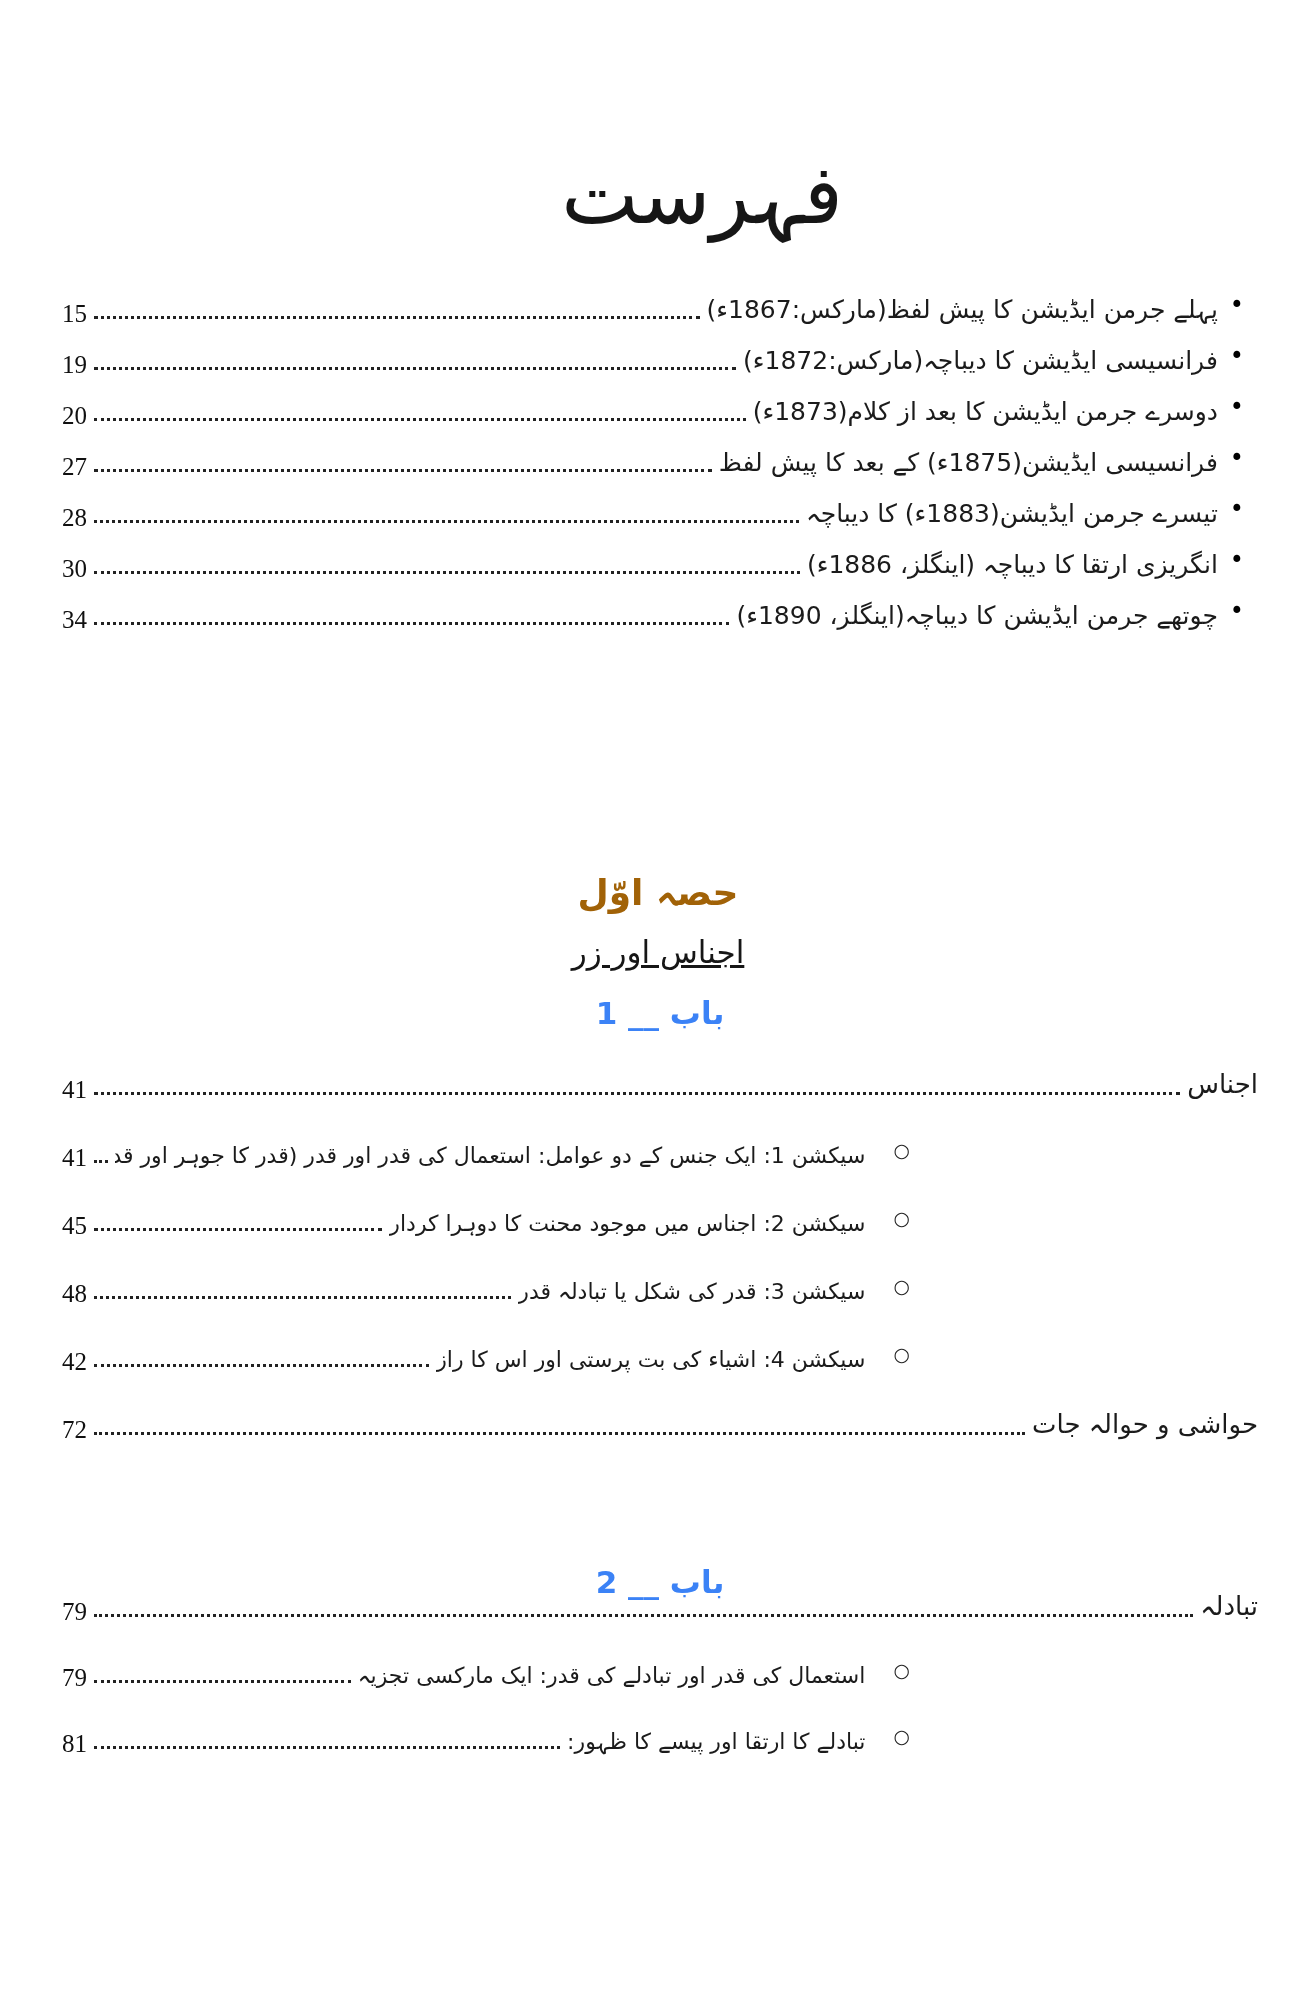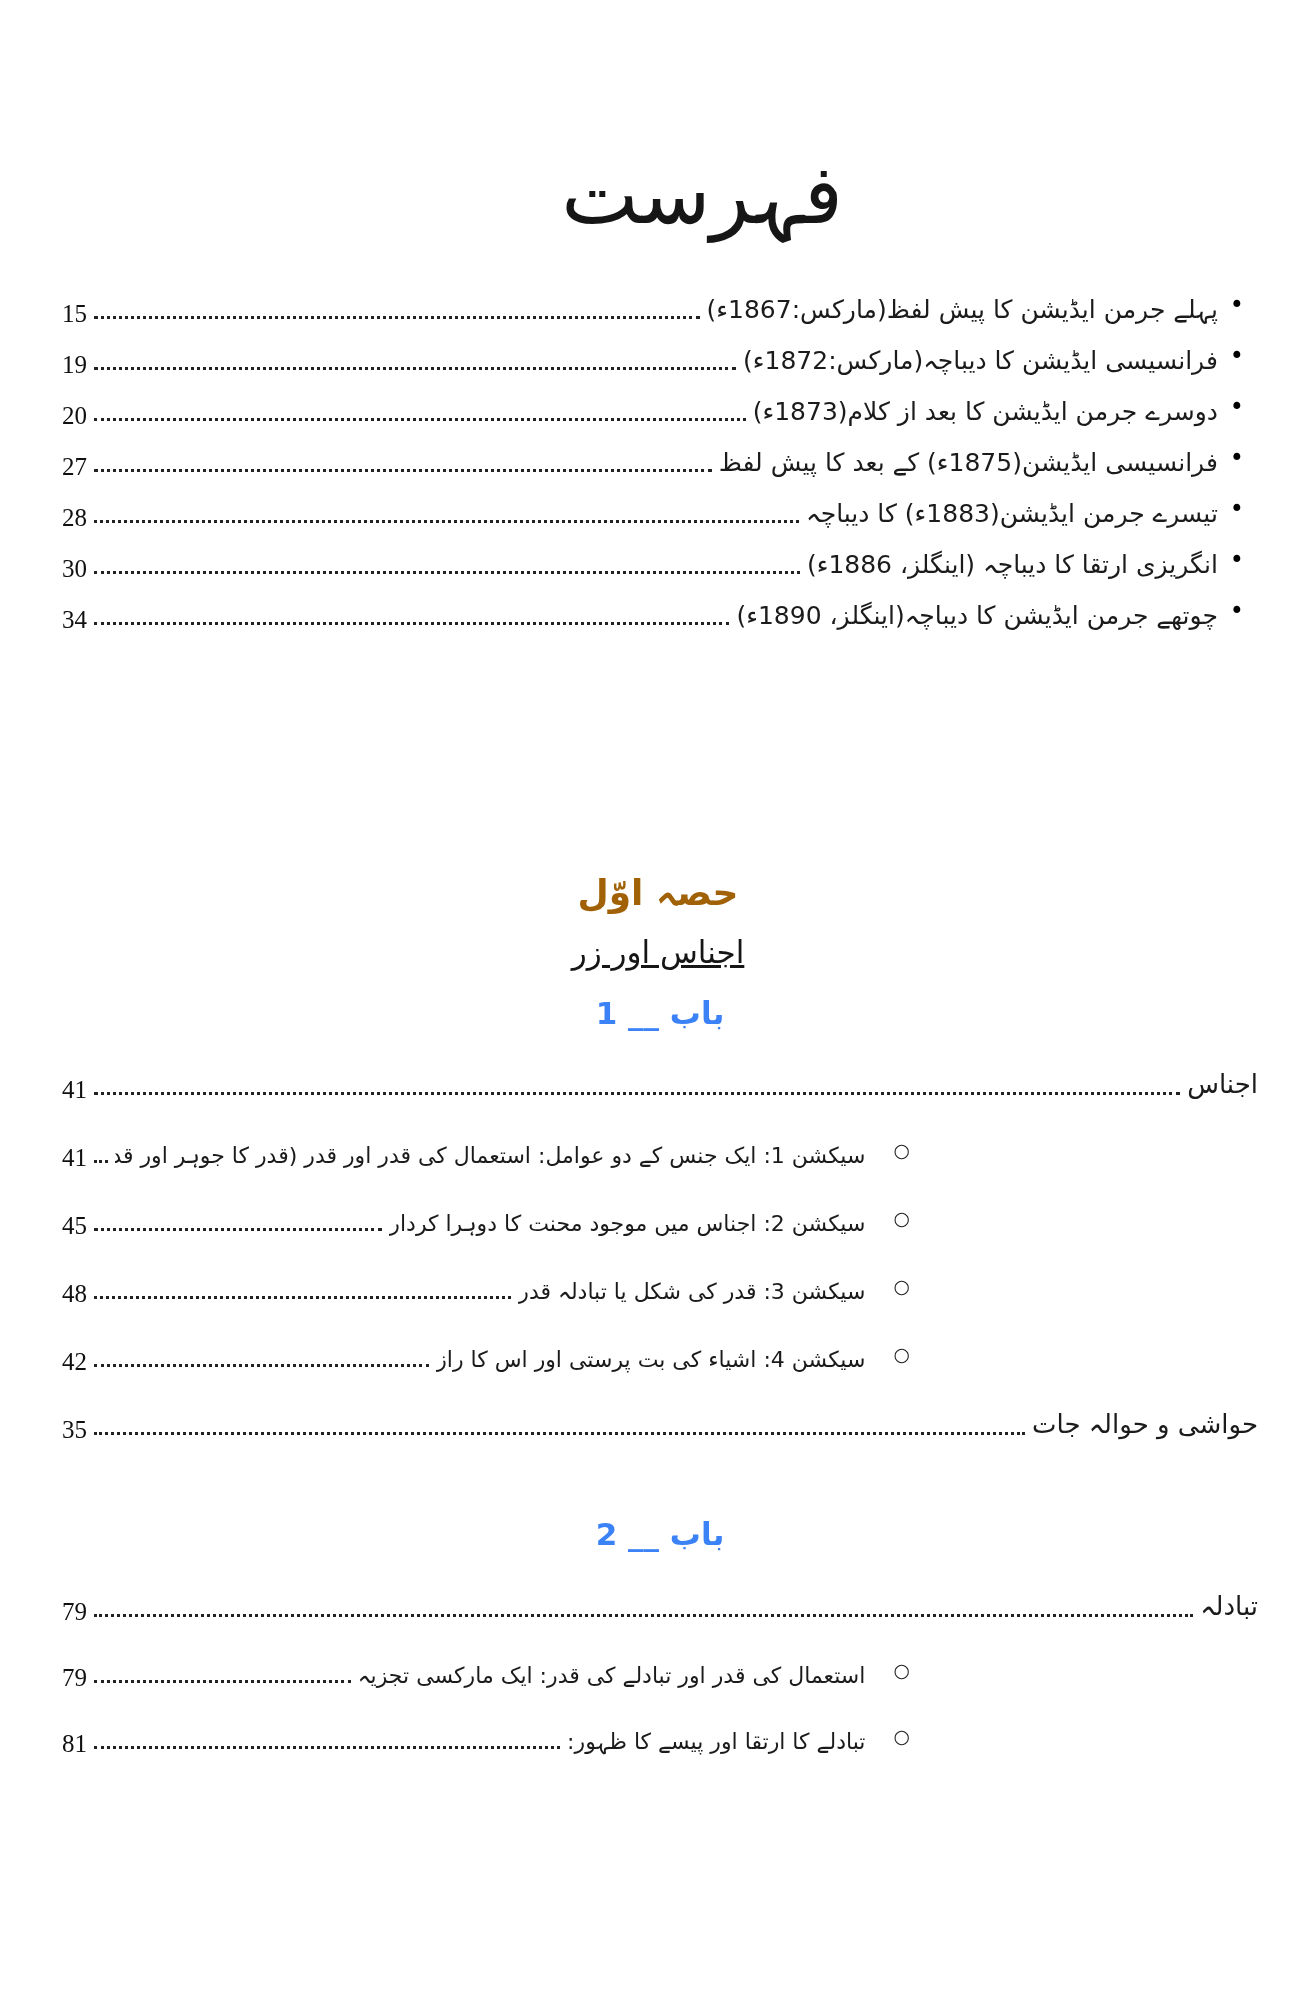--- a/index.html
+++ b/index.html
@@ -62,21 +62,21 @@
     font-size: 31px; color: #161616; text-decoration: underline;
   }
 
   .chapter-heading {
     direction: rtl; text-align: center;
     font-size: 31px; font-weight: 600; color: #3b82f6;
     letter-spacing: 1px;
   }
   .ch1-heading { top: 995px; }
   .ch1-rows { top: 1060px; }
-  .ch2-heading { top: 1516px; }
+  .ch2-heading { top: 1564px; }
   .ch2-rows { top: 1582px; }
 
   .toc-rows .row { height: 44px; margin-bottom: 24px; }
   .ch2-rows .row { margin-bottom: 22px; }
 
   .main-row .lbl { font-size: 26px; }
   .sub-row { padding-right: 348px; }
   .sub-row .lbl { font-size: 22px; }
   .circ {
     font-size: 19px; line-height: 1; color: #222;
@@ -166,21 +166,21 @@
     </div>
     <div class="row sub-row">
       <span class="circ">○</span>
       <span class="lbl">سیکشن 4: اشیاء کی بت پرستی اور اس کا راز</span>
       <span class="leader"></span>
       <span class="pg">42</span>
     </div>
     <div class="row main-row">
       <span class="lbl">حواشی و حوالہ جات</span>
       <span class="leader"></span>
-      <span class="pg">35</span>
+      <span class="pg">72</span>
     </div>
   </div>
 
   <div class="block chapter-heading ch2-heading">باب __ 2</div>
 
   <div class="block toc-rows ch2-rows">
     <div class="row main-row">
       <span class="lbl">تبادلہ</span>
       <span class="leader"></span>
       <span class="pg">79</span>

